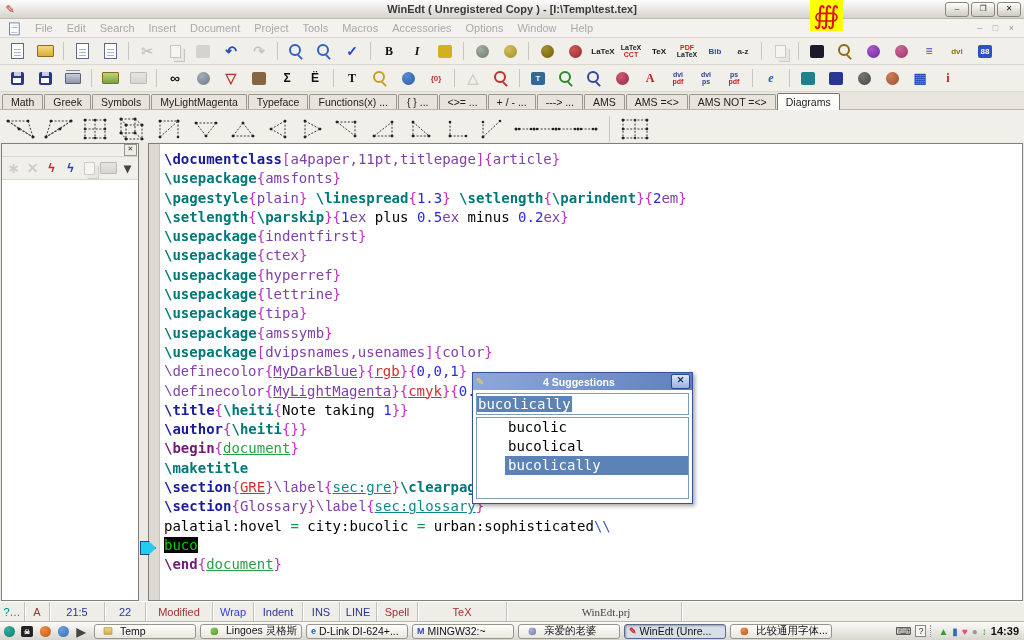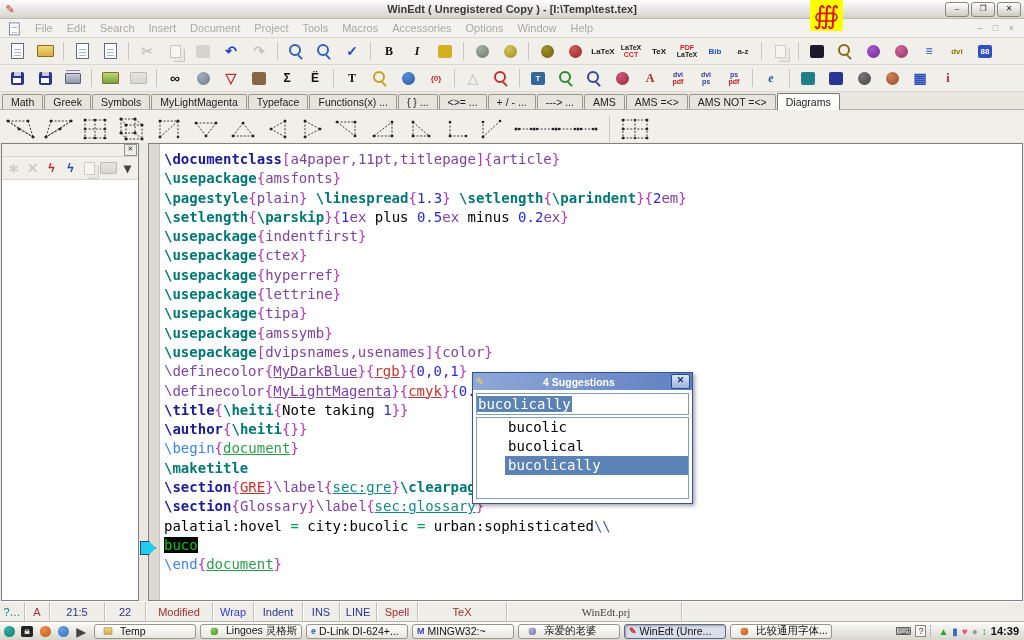--- a/index.html
+++ b/index.html
@@ -67,21 +67,21 @@
   .gutter{width:10px;background:#DCD9D2;border-right:1px solid #C8C5BE;flex:none;}
   .code{padding:6px 0 0 4px;font-family:"DejaVu Sans Mono",monospace;font-size:14px;line-height:19.3px;white-space:pre;color:#000;}
   .codeline{height:19.3px;}
   .seg-cmd{color:#007878;font-weight:bold;}
   .seg-kw{color:#1A1A9C;font-weight:bold;}
   .seg-def{color:#8040A8;font-family:Liberation Mono, monospace;}
   .seg-brace{color:#C030C0;}
   .seg-arg{color:#8040A8;}
   .seg-num{color:#2828E8;}
   .seg-txt{color:#000;}
-  .seg-beg{color:#3b82f6;}
+  .seg-beg{color:#701a75;font-weight:bold;}
   .seg-redu{color:#D03030;text-decoration:underline;}
   .seg-tealu{color:#108888;text-decoration:underline;text-align:center;}
   .seg-greenu{color:#28A048;text-decoration:underline;}
   .seg-purpleu{color:#8040A8;text-decoration:underline;}
   .seg-eq{color:#00A050;}
   .seg-bs{color:#3858C8;}
   .seg-sel{color:#00D000;background:#000;}
   .bookmark{position:absolute;left:140px;top:541px;width:14px;height:12px;background:#22CCEE;border:1px solid #1A4A8A;
     clip-path:polygon(0 0,55% 0,100% 50%,55% 100%,0 100%);z-index:3;}
   

